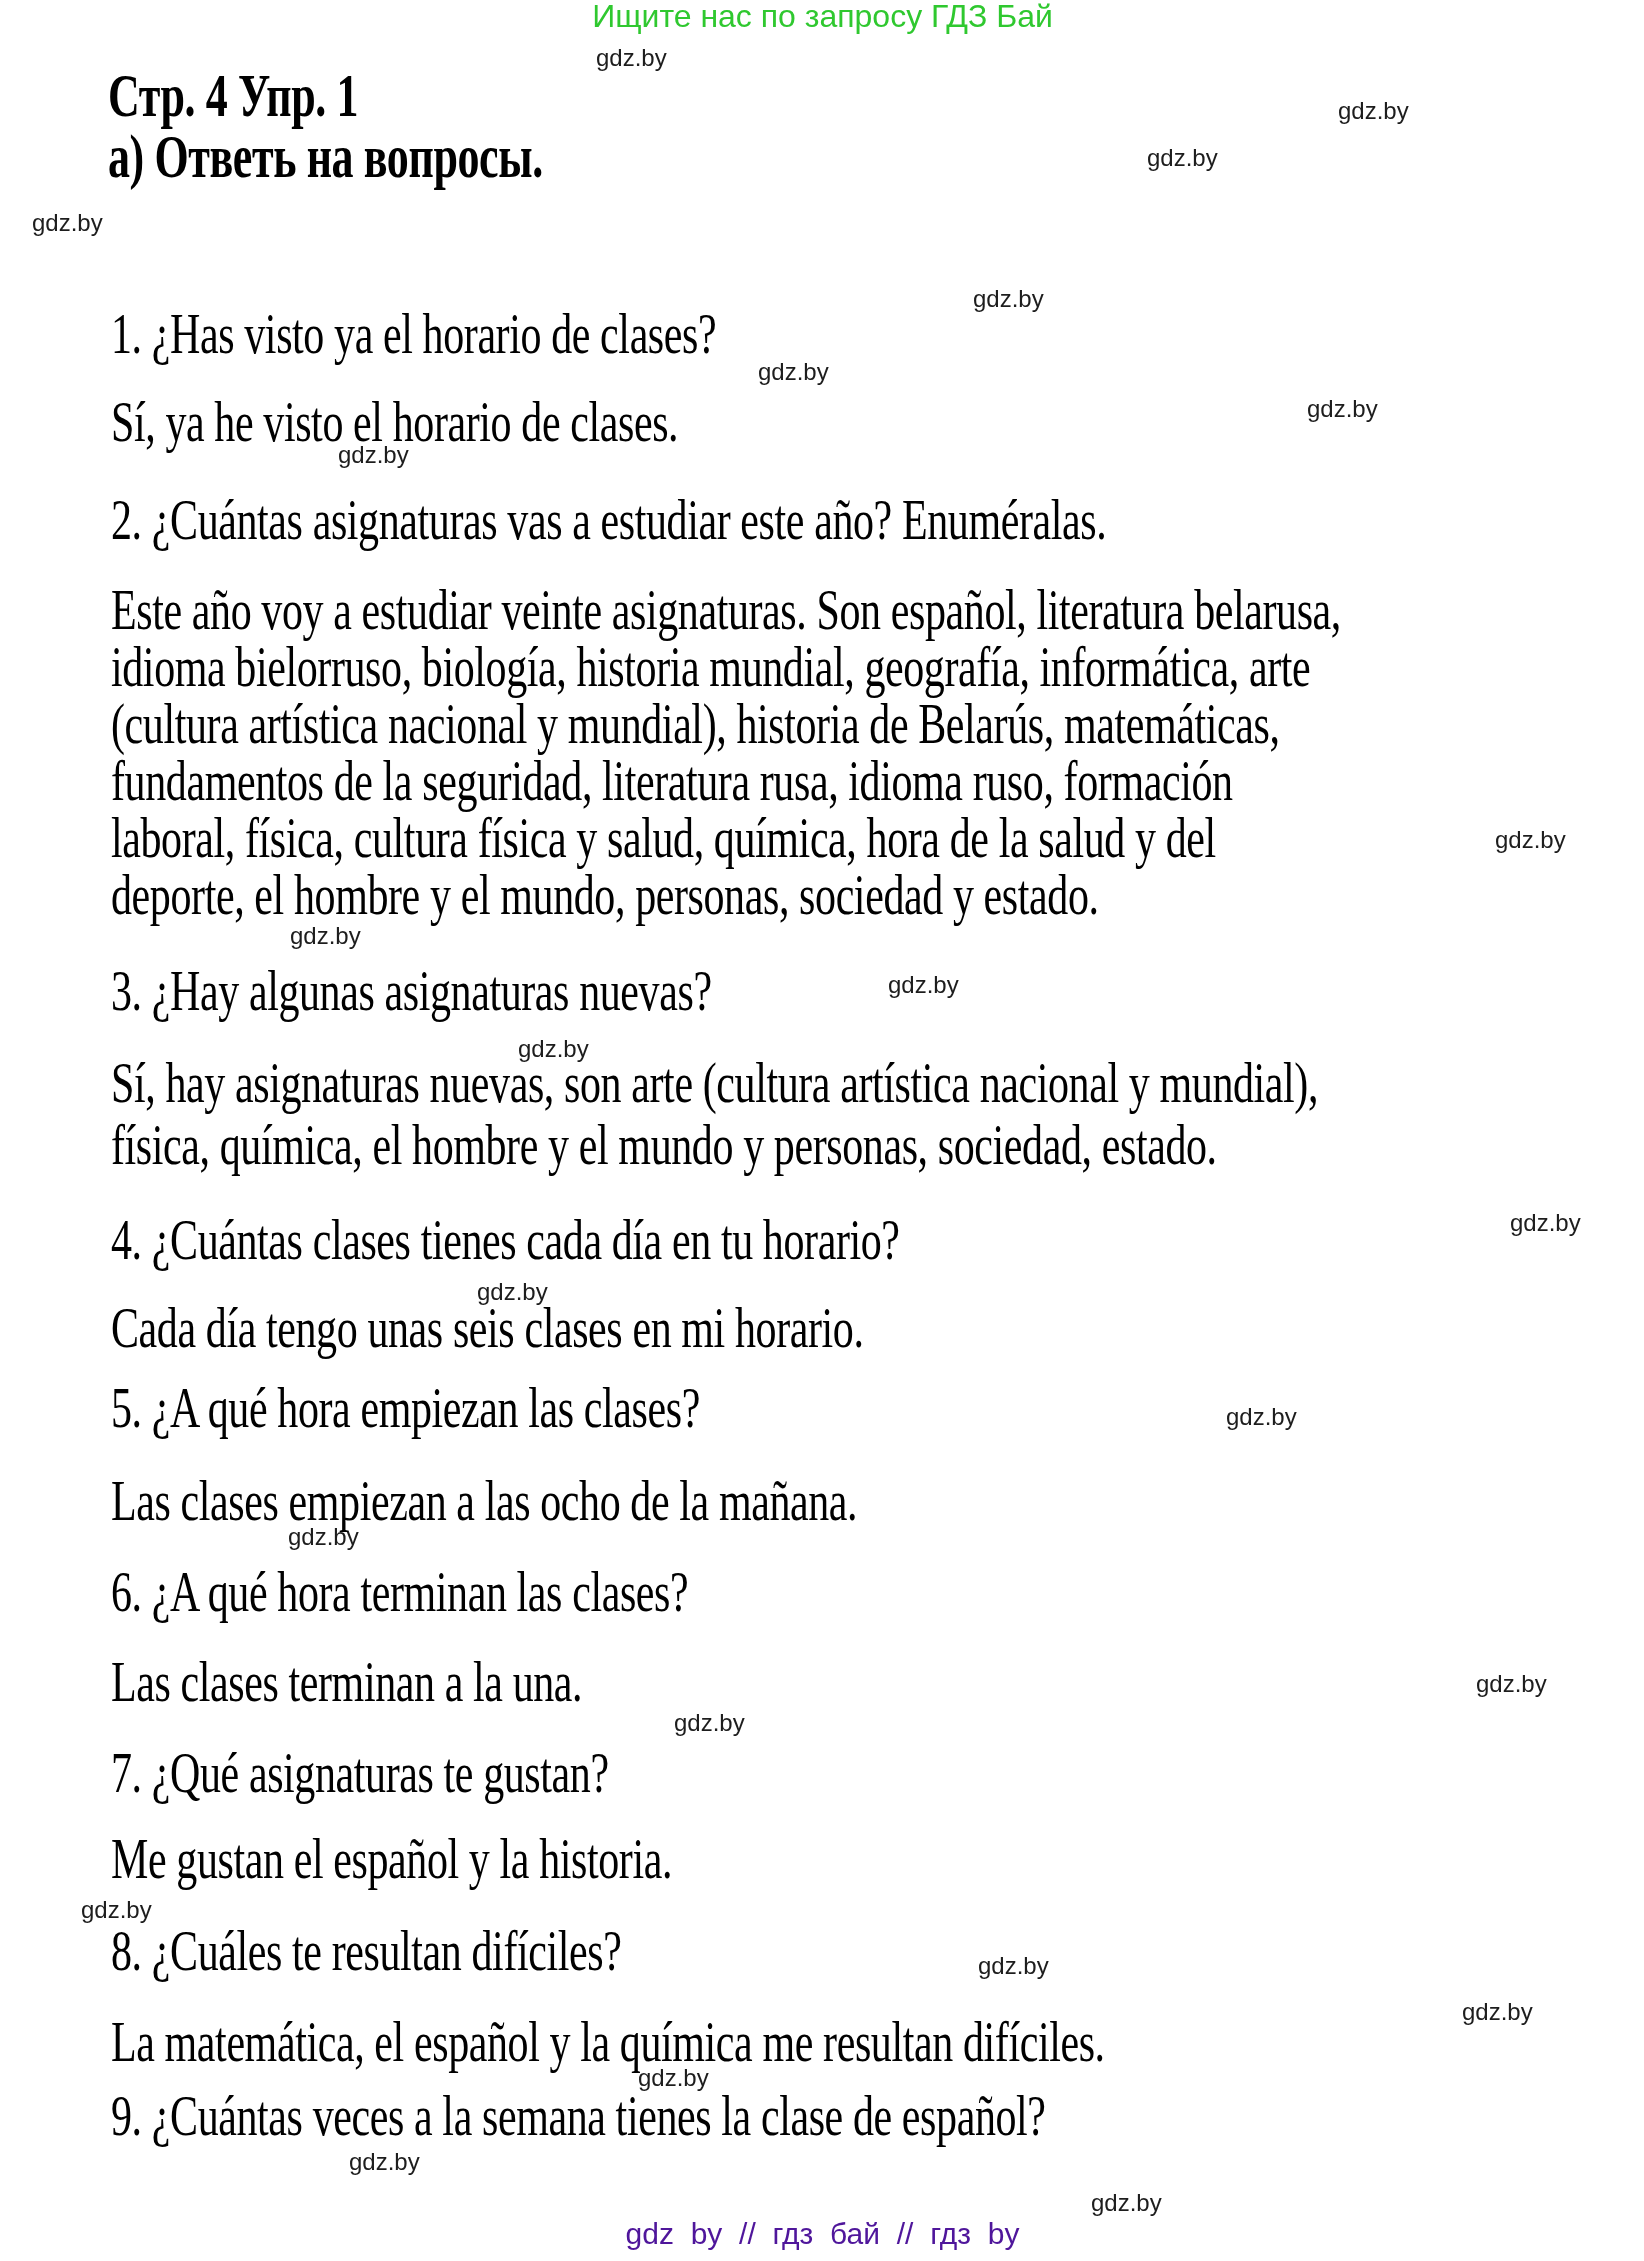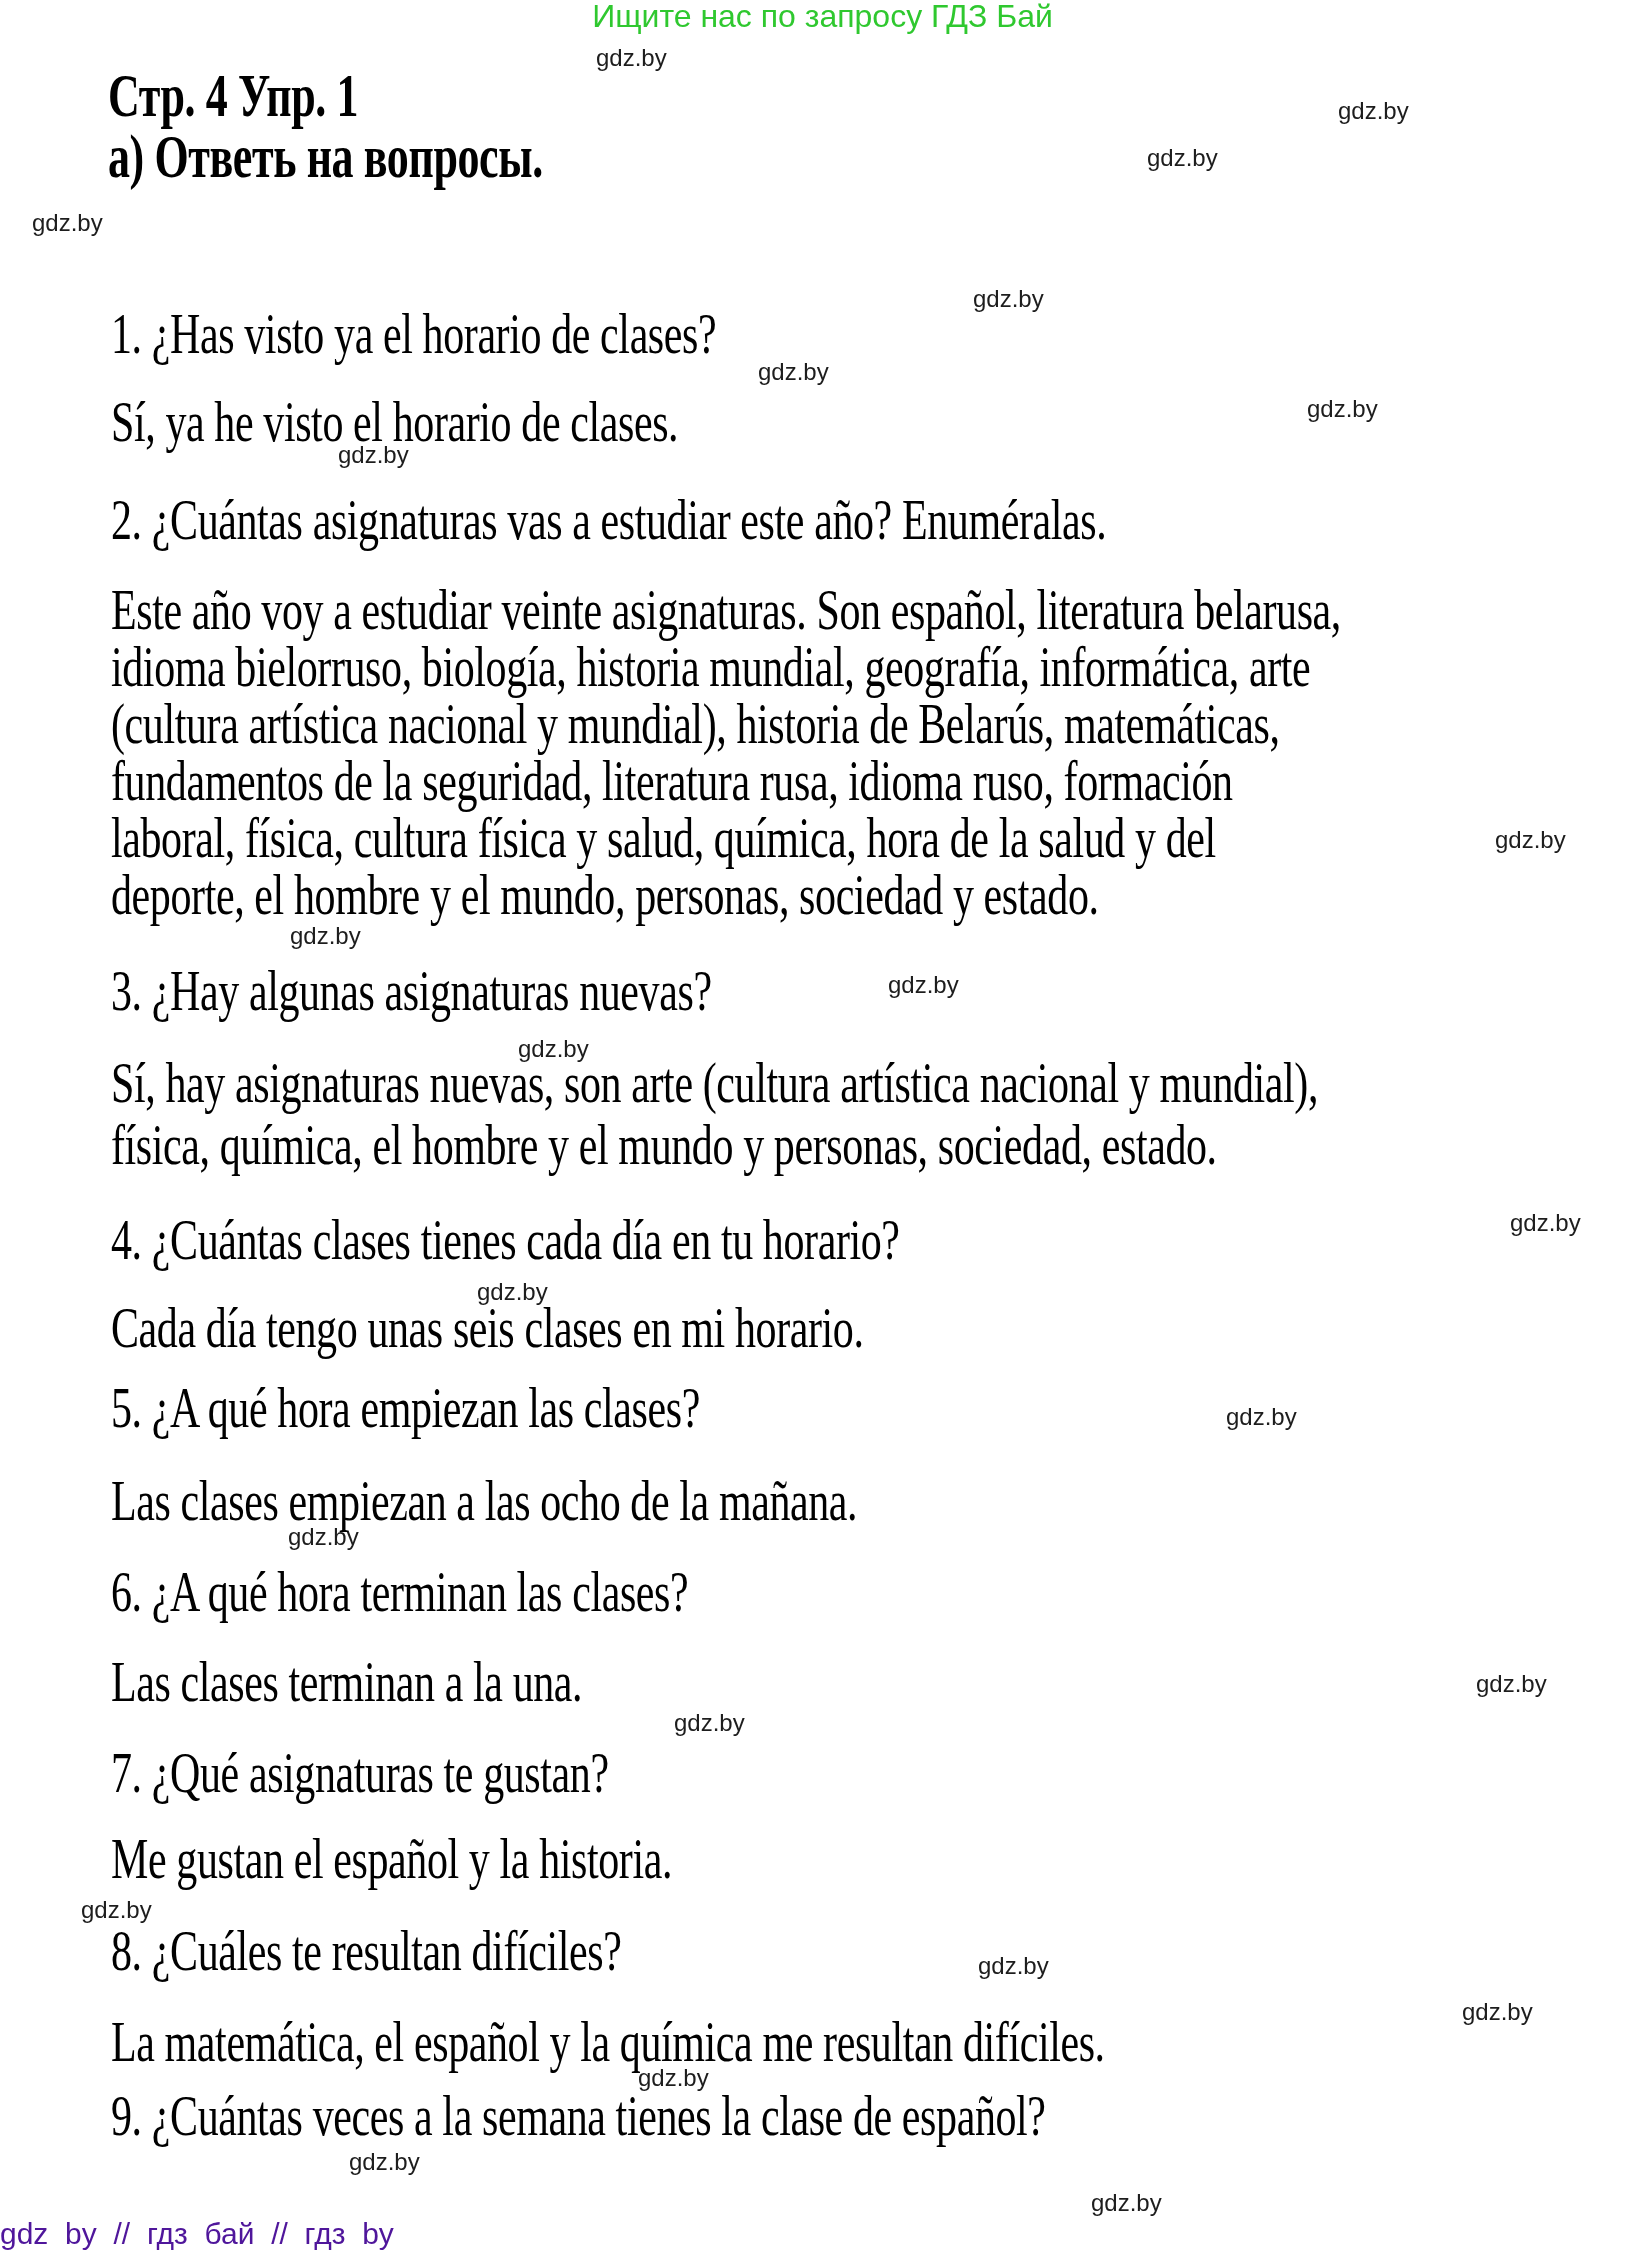--- a/index.html
+++ b/index.html
@@ -20,21 +20,21 @@
   .wm {
     position:absolute; font-family:"Liberation Sans", sans-serif;
     font-size:24px; color:#1d1d1d; white-space:pre;
   }
   .banner {
     position:absolute; left:0; right:0; top:-1.7px; text-align:center;
     font-family:"Liberation Sans", sans-serif;
     font-size:32px; color:#2fc82f; white-space:pre;
   }
   .footer {
-    position:absolute; left:0; right:0; top:2217px; 
+    position:absolute; left:0; right:0; top:2217px; text-align:center;
     font-family:"Liberation Sans", sans-serif;
     font-size:30px; color:#4f169b; word-spacing:8.4px; white-space:pre;
   }
 </style>
 </head>
 <body>
 
 <div class="page">
 
   <div class="banner">Ищите нас по запросу ГДЗ Бай</div>

